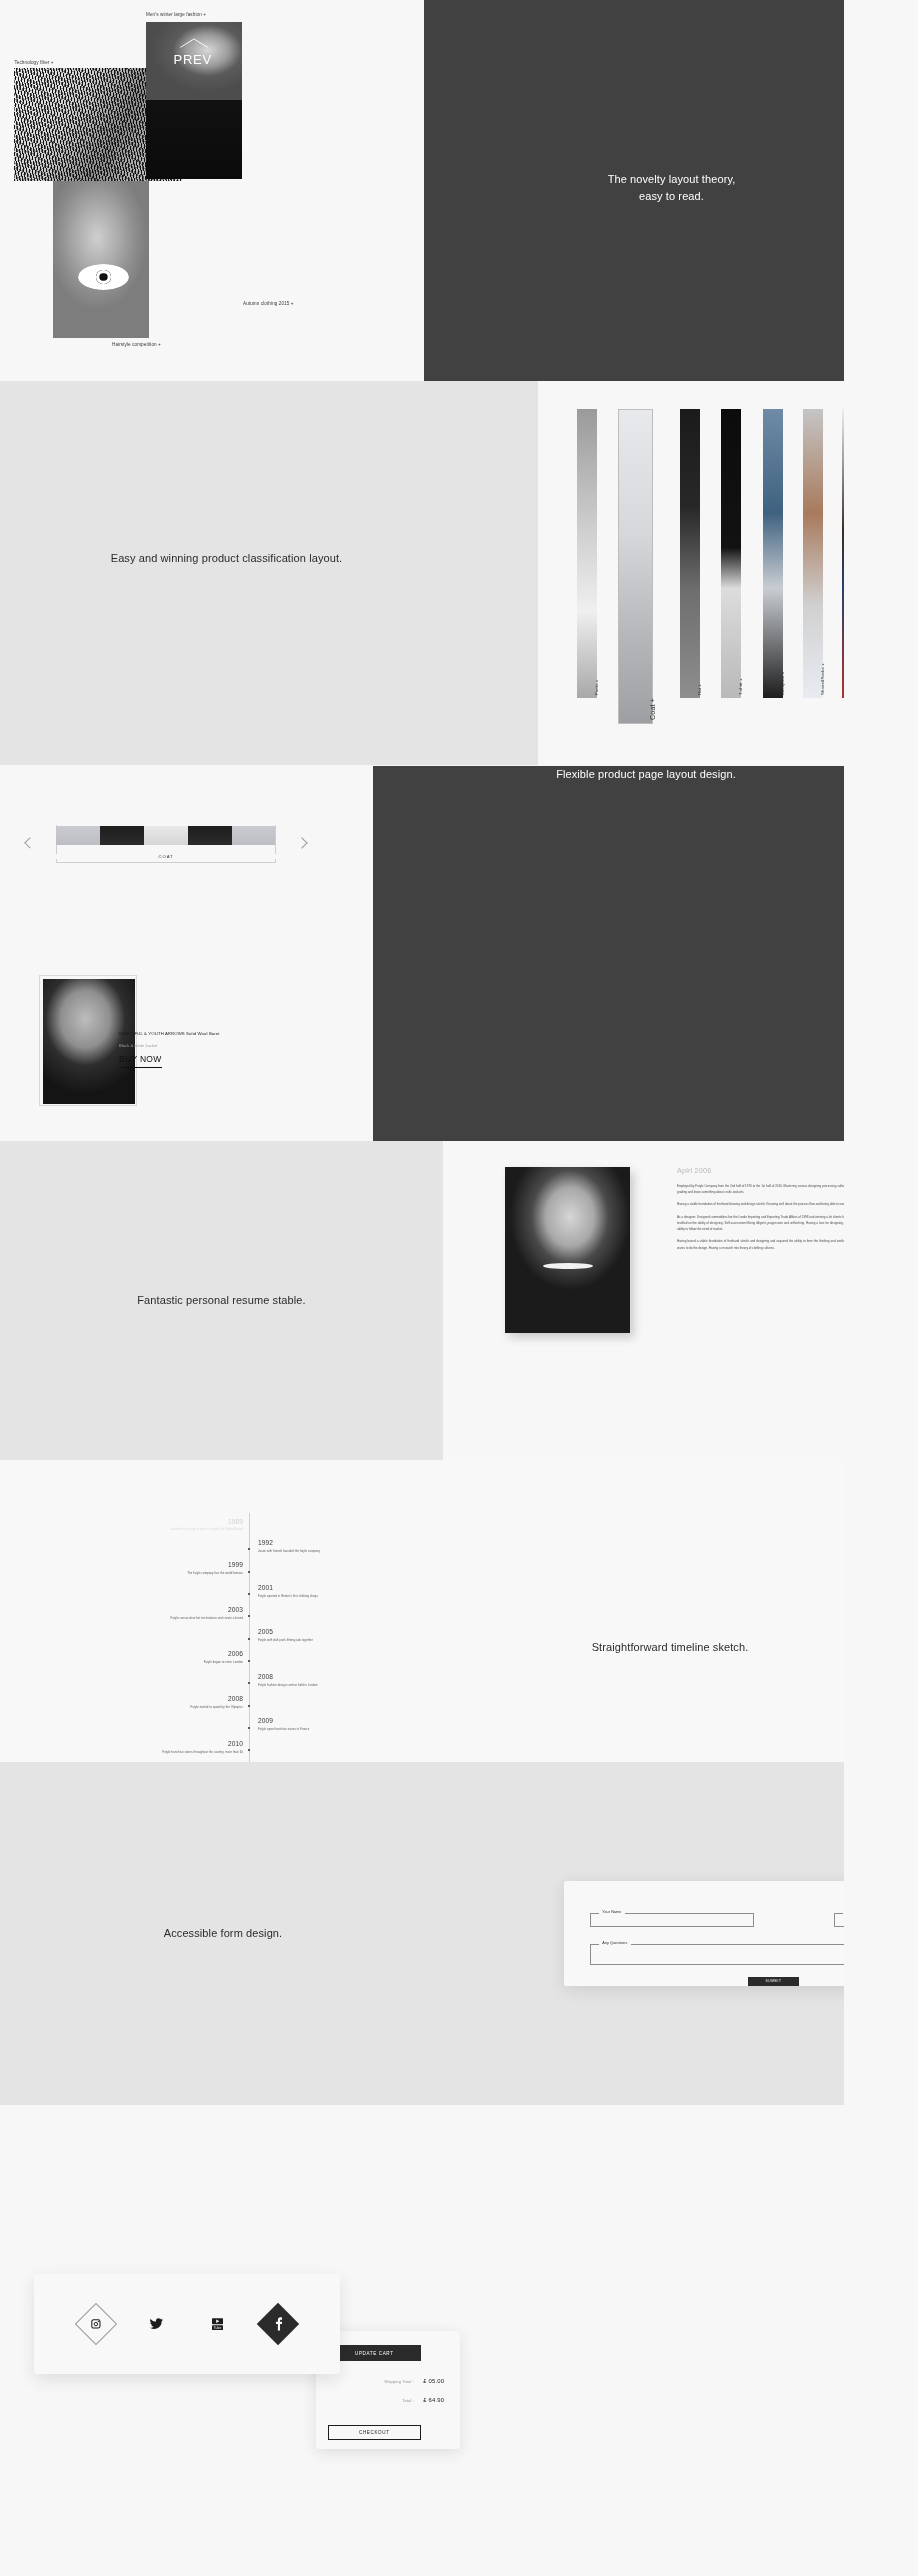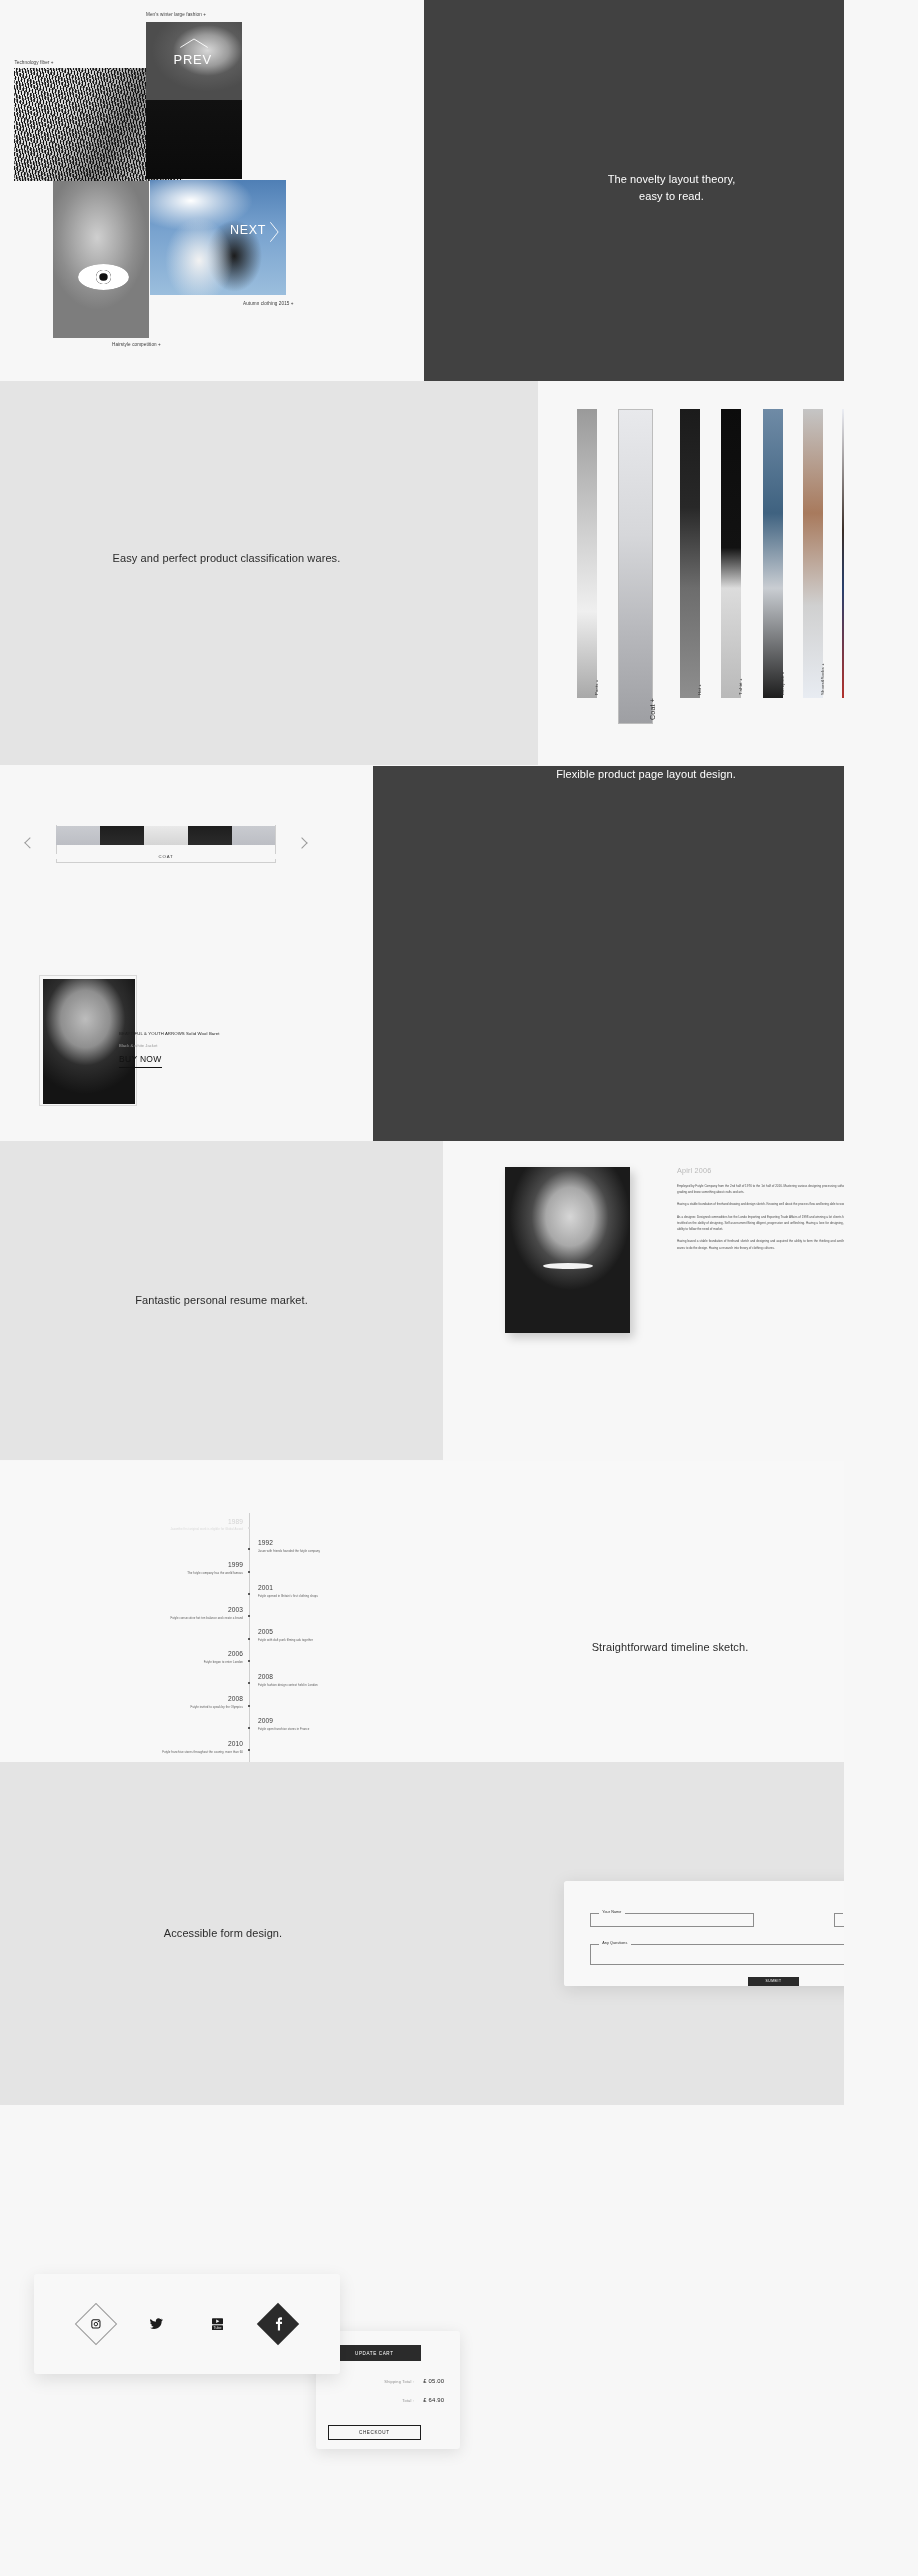--- a/index.html
+++ b/index.html
@@ -193,39 +193,33 @@
       </svg>
       <div class="navlabel" style="left:27.6px; top:30px;">PREV</div>
     </div>
     <div class="tile img-black" style="left:146px; top:100px; width:96px; height:79px;"></div>
 
     <div class="tile img-head" style="left:53px; top:181px; width:96px; height:157px;">
       <div class="eye" style="left:25px; top:83px;"></div>
     </div>
     <div class="cap" style="left:112px; top:342px;">Hairstyle competition +</div>
 
-    <div class="tile img-sky" style="left:150px; top:180px; width:136px; height:115px;">
-      <div class="navlabel" style="left:80px; top:43px; font-size:12.5px;">NEXT</div>
-      <svg style="position:absolute; left:119px; top:41px;" width="10.5" height="22" viewBox="0 0 16 34">
-        <path d="M2 2 L14 17 L2 32" fill="none" stroke="#ffffff" stroke-width="1.4"></path>
-      </svg>
-    </div>
     <div class="cap" style="left:243px; top:301px;">Autumn clothing 2015 +</div>
 
     <div class="dark">
       <div class="tagline light">
         <div>The novelty layout theory,</div>
         <div>easy to read.</div>
       </div>
     </div>
   </section>
 
   <section class="sec" id="sec2">
     <div class="lightpane"></div>
-    <div class="tagline">Easy and perfect product classification wares.</div>
+    <div class="tagline">Easy and winning product classification layout.</div>
 
     <div class="strips">
       <div class="strip" style="left:0; background:linear-gradient(180deg,#9a9a9a,#cfcfcf 42%,#efefef 70%,#a8a8a8 100%);">
         <div class="vlabel">Pants +</div>
       </div>
 
       <div class="strip big" style="left:41px; background:linear-gradient(180deg,#e8e9ec 0%,#d6d7da 40%,#b6b7bb 72%,#9e9fa3 100%);">
         <div class="vlabel">Coat +</div>
       </div>
 
@@ -283,21 +277,21 @@
 
     <div class="tee"></div>
 
     <div class="dark">
       <div class="tagline light">Flexible product page layout design.</div>
     </div>
   </section>
 
   <section class="sec" id="sec4">
     <div class="grey">
-      <div class="tagline">Fantastic personal resume market.</div>
+      <div class="tagline">Fantastic personal resume stable.</div>
     </div>
 
     <div class="portrait"></div>
 
     <div class="resume">
       <h3>Apirl 2006</h3>
       <p>Employed by Futyle Company from the 2nd half of 1976 to the 1st half of 2016. Mastering various designing processing software. Handling the skills of layout and grading and know something about crafts and arts.</p>
       <p>Having a stable foundation of freehand drawing and design sketch. Knowing well about the process flow and being able to work independently.</p>
       <p>As a designer. Designed commodities foe the Londo Importing and Exporting Trade Affairs of 1998 and winning a lot clients for the company. By then having been testified on the ability of designing. Self assessment Being diligent, progressive and unflinching. Having a love for designing, a strong sense of teamwork and the ability to follow the need of market.</p>
       <p>Having based a stable foundation of freehand sketch and designing and acquired the ability to form the thinking and aesthetics. Being able to use various soft wares to do the design. Having a research into theory of clothing cultures.</p>

